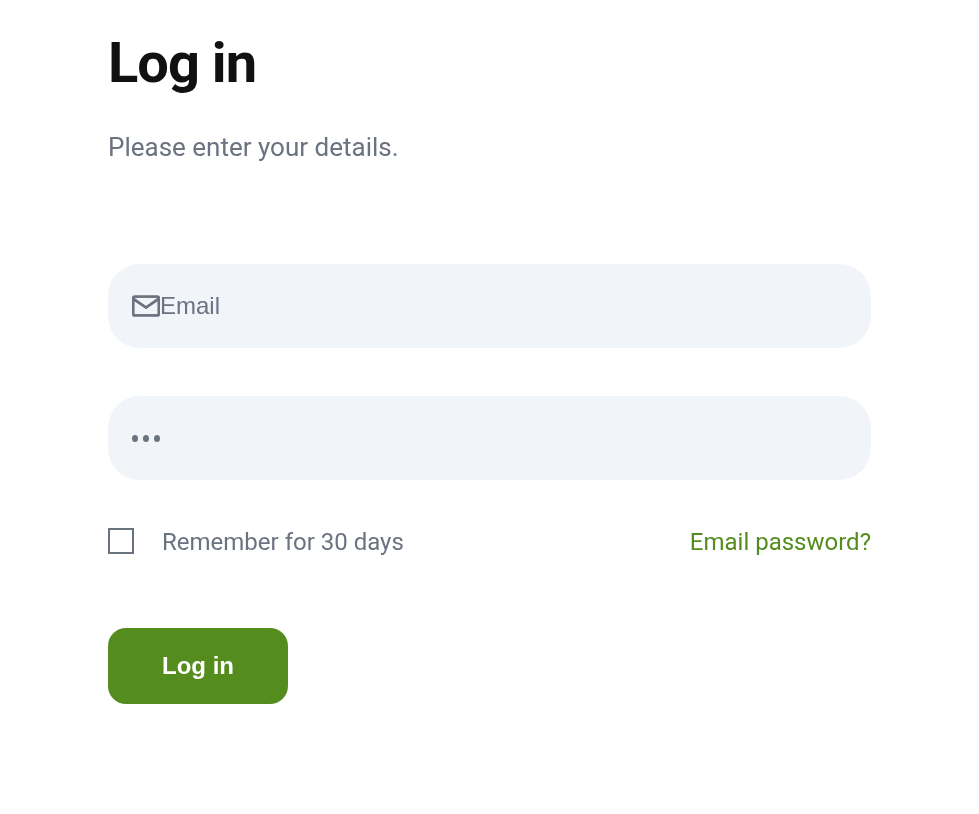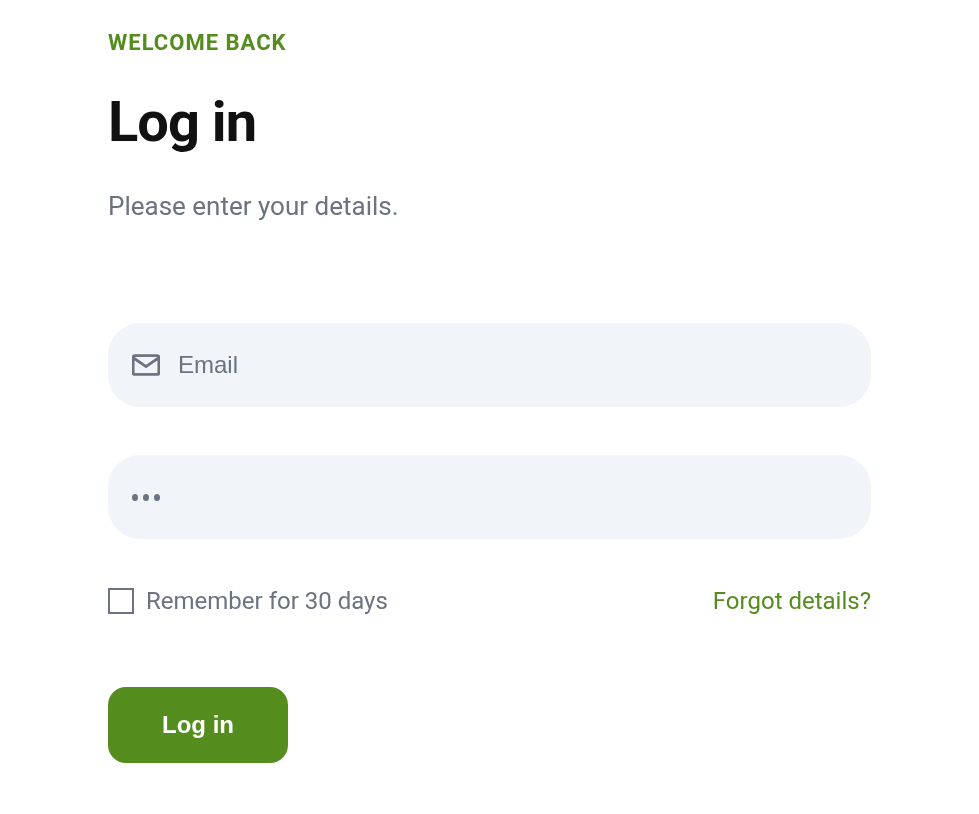--- a/index.html
+++ b/index.html
@@ -34,21 +34,20 @@
       font-weight: 400;
       margin-bottom: 102px;
     }
     .input-wrapper {
       display: flex;
       align-items: center;
       background: #f1f4f9;
       border-radius: 32px;
       padding: 28px 24px;
       margin-bottom: 48px;
-      gap: 18px;
     }
     .input-icon {
       color: #6b7280;
       display: inline-flex;
       align-items: center;
       justify-content: center;
       width: 28px;
       height: 28px;
     }
     .input-icon svg {
@@ -81,22 +80,21 @@
     }
     .row-options {
       display: flex;
       align-items: center;
       justify-content: space-between;
       margin-top: 30px;
       margin-bottom: 72px;
     }
     .remember-wrapper {
       display: flex;
-      align-items: center;
-      gap: 12px;
+      gap: 28px;
       cursor: pointer;
     }
     .checkbox-box {
       width: 26px;
       height: 26px;
       border: 2.5px solid #6b7280;
       background: #ffffff;
       display: inline-block;
     }
     .remember-label {
@@ -118,21 +116,20 @@
       border-radius: 18px;
       padding: 24px 54px;
       cursor: pointer;
     }
   </style>
 </head>
 <body>
 
 <div>
 
-  <div class="welcome-text">WELCOME BACK</div>
 
   <h1 class="page-title">Log in</h1>
 
   <p class="subtitle">Please enter your details.</p>
 
   <div class="input-wrapper">
     <span class="input-icon">
       <svg viewBox="0 0 24 18">
         <path d="M22 0H2C0.9 0 0 0.9 0 2v14c0 1.1 0.9 2 2 2h20c1.1 0 2-0.9 2-2V2c0-1.1-0.9-2-2-2zM22 2v0.5L12 9 2 2.5V2h20zM2 16V5l9.4 6.1c0.4 0.2 0.8 0.2 1.2 0L22 5v11H2z" fill="#6b7280"></path>
         <path d="M2 0h20c1.1 0 2 0.9 2 2v14c0 1.1-0.9 2-2 2H2c-1.1 0-2-0.9-2-2V2C0 0.9 0.9 0 2 0zm0 2l10 7 10-7H2zm0 14h20V4.5l-10 7-10-7V16z"></path>
@@ -147,18 +144,18 @@
         <span></span>
         <span></span>
     </span>
   </div>
 
   <div class="row-options">
     <label class="remember-wrapper">
       <span class="checkbox-box"></span>
       <span class="remember-label">Remember for 30 days</span>
     </label>
-    <a class="forgot-link">Forgot details?</a>
+    <a class="forgot-link">Email password?</a>
   </div>
 
   <button class="login-button">Log in</button>
 
 </div>
 
 </body></html>

